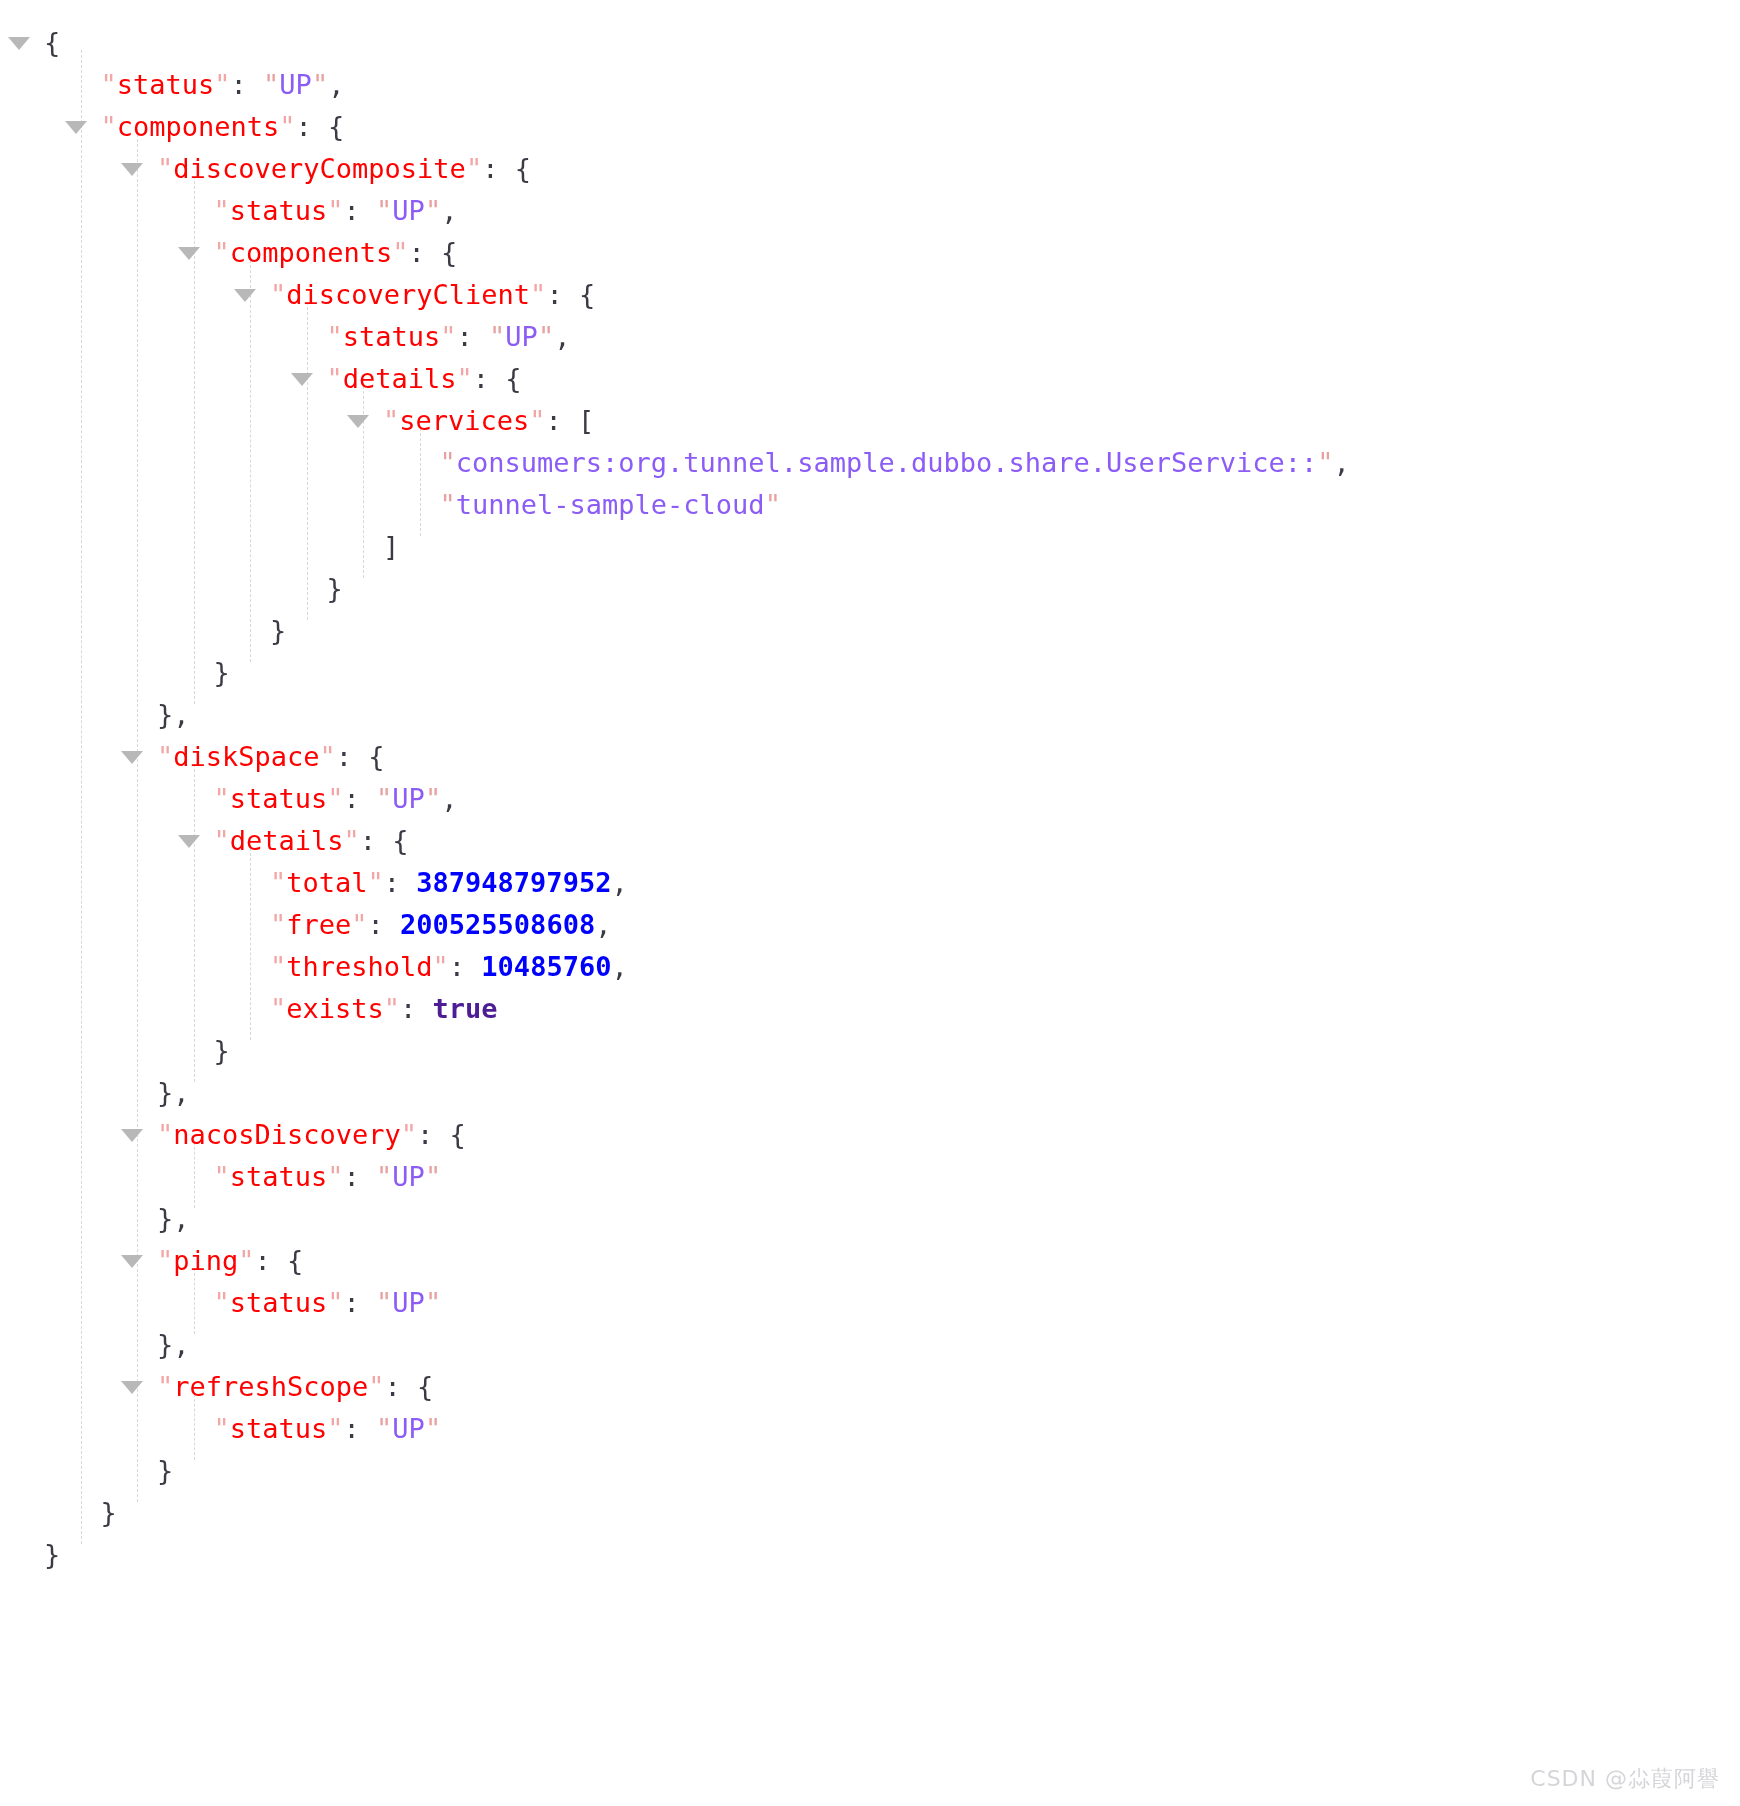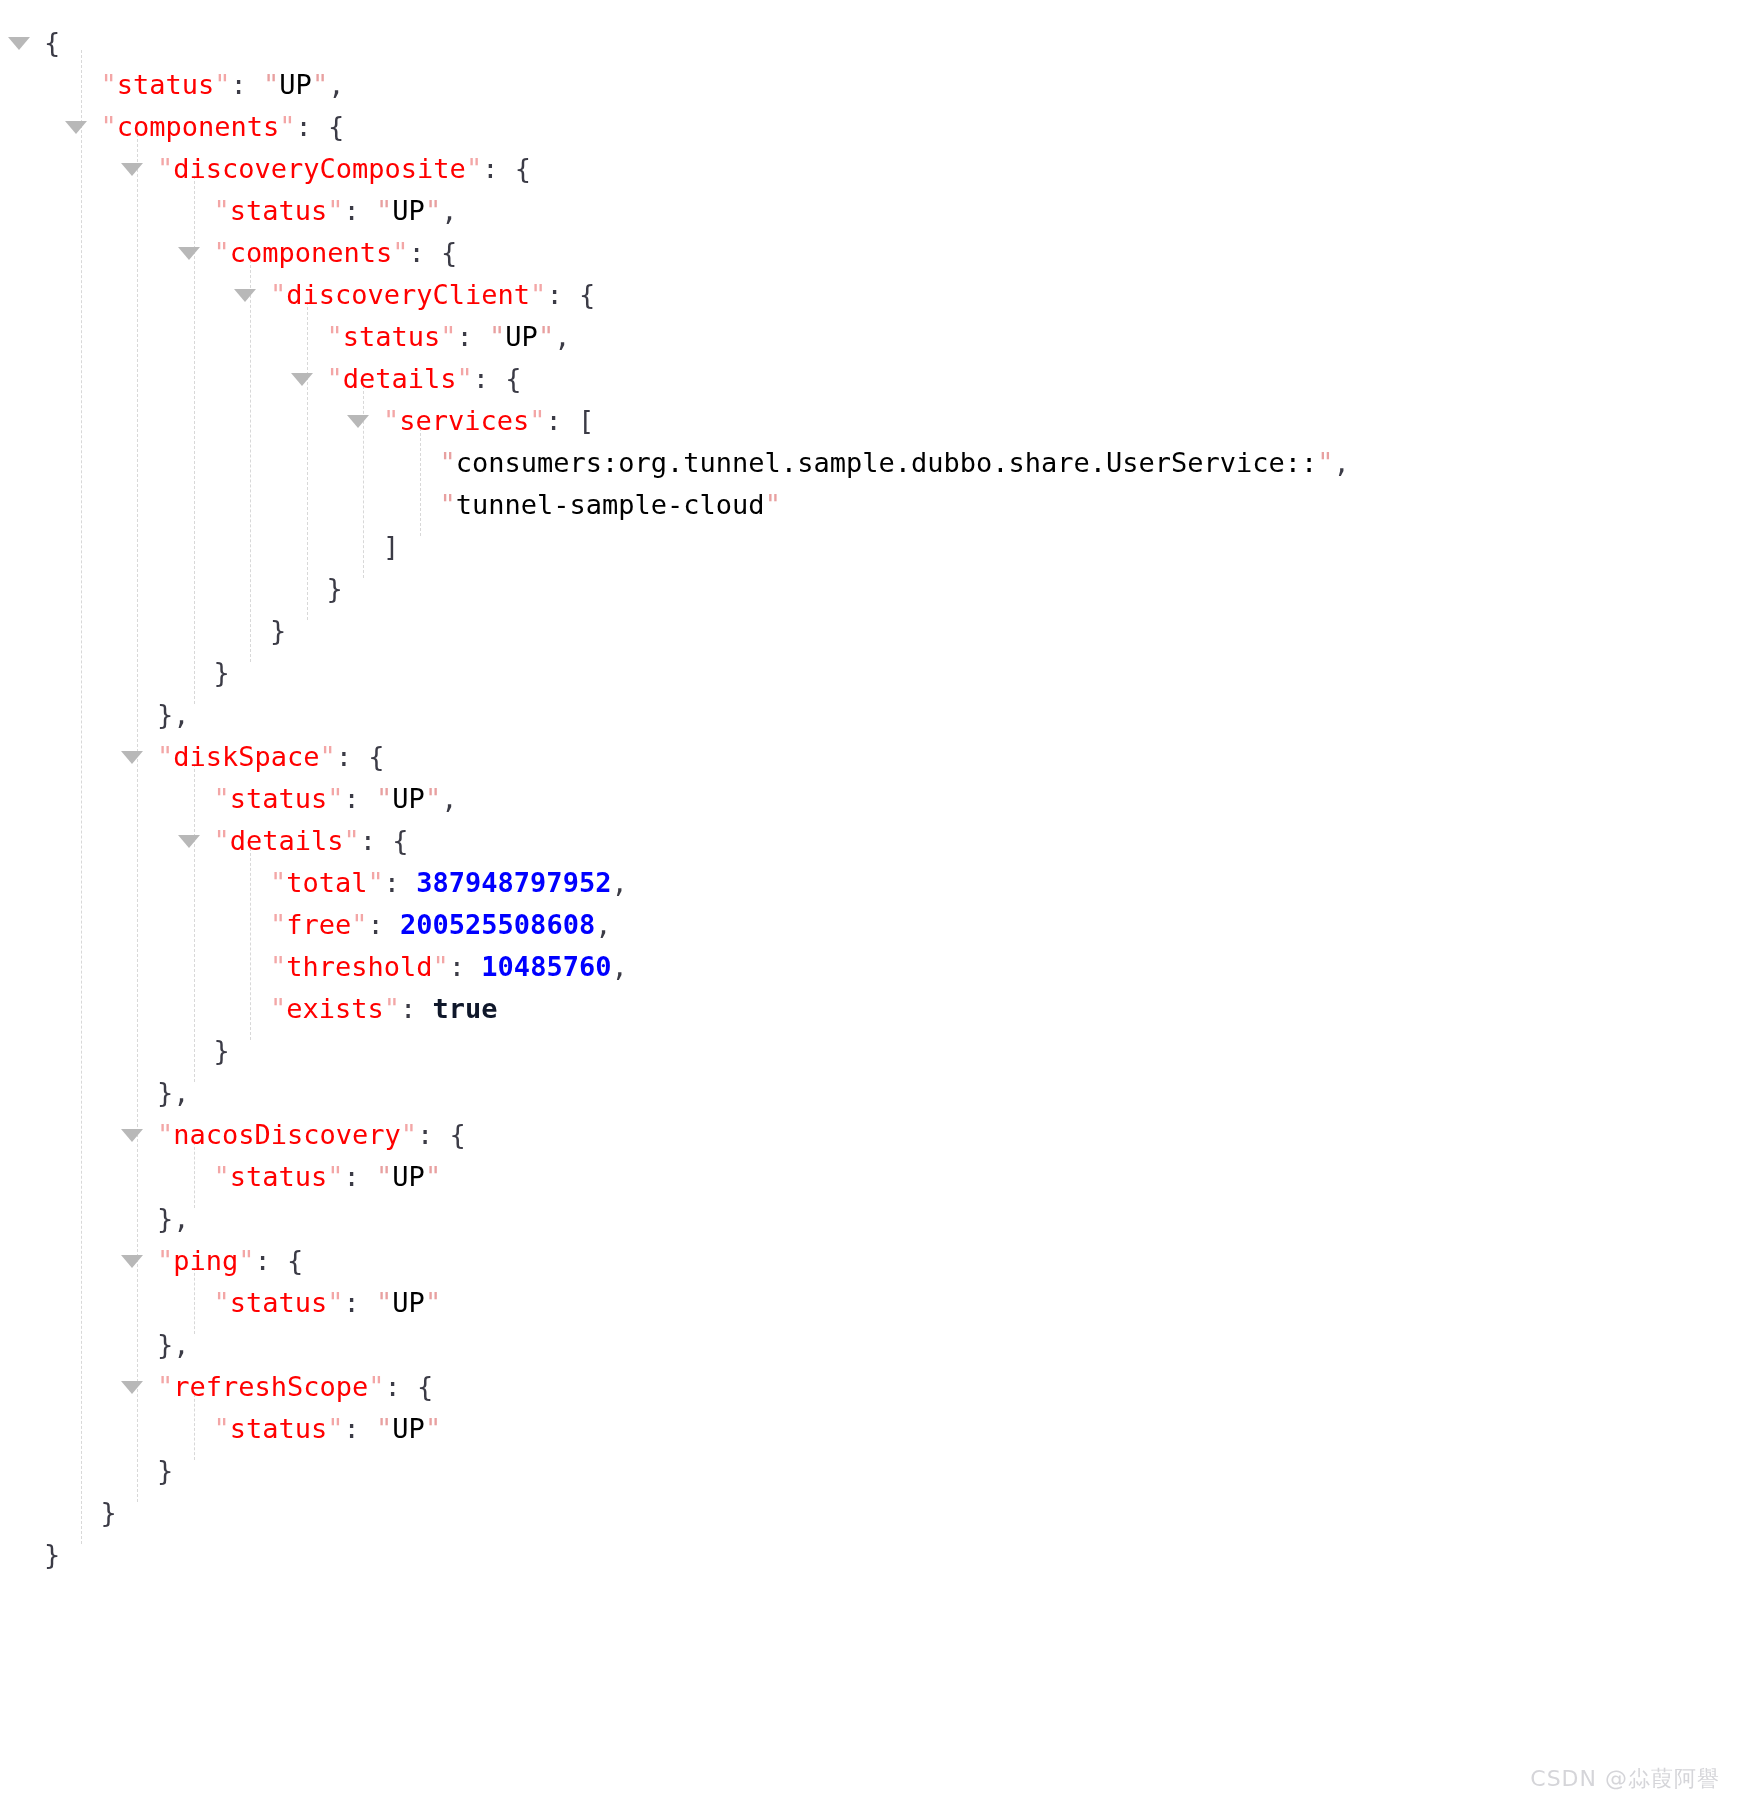--- a/index.html
+++ b/index.html
@@ -54,23 +54,23 @@
   .code {
     position: relative;
     z-index: 2;
     display: inline-block;
     padding-left: 40px;
   }
 
   .k       { color: #ff0000; }             
   .q       { color: #f3a6a6; }             
   .qv      { color: #e8a0a0; }             
-  .s       { color: #000000; }             
+  .s       { color: #8b5cf6; }             
   .n       { color: #0000ff; font-weight: bold; }  
-  .b       { color: #0f172a; font-weight: bold; }  
+  .b       { color: #4c1d95; font-weight: bold; }  
   .p       { color: #3b3b46; }             
 
   #watermark {
     position: absolute;
     right: 20px;
     bottom: 12px;
     font-family: "DejaVu Sans", "Liberation Sans", sans-serif;
     font-size: 22px;
     color: #d5d5d9;
     letter-spacing: 1px;

